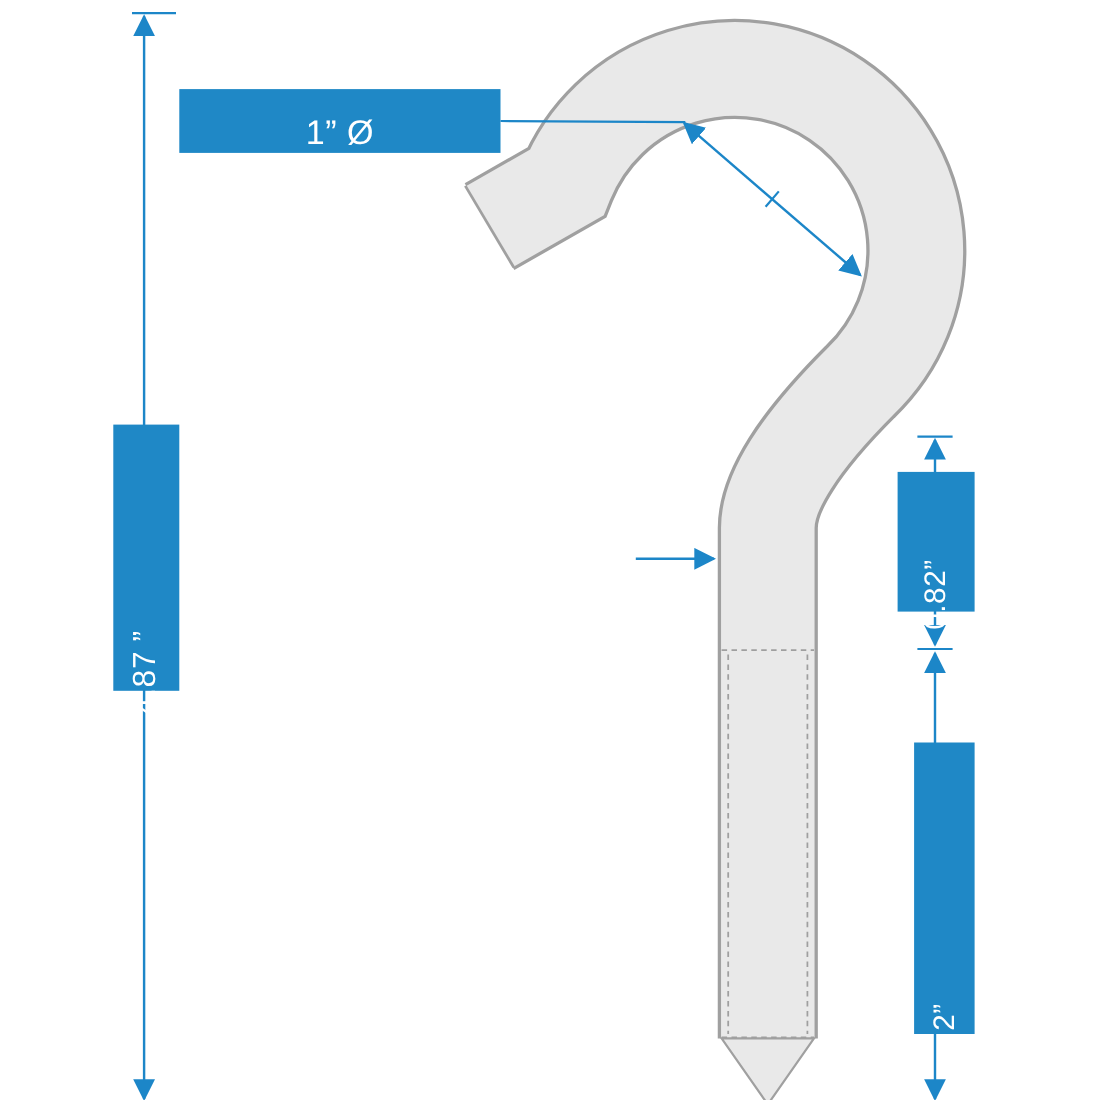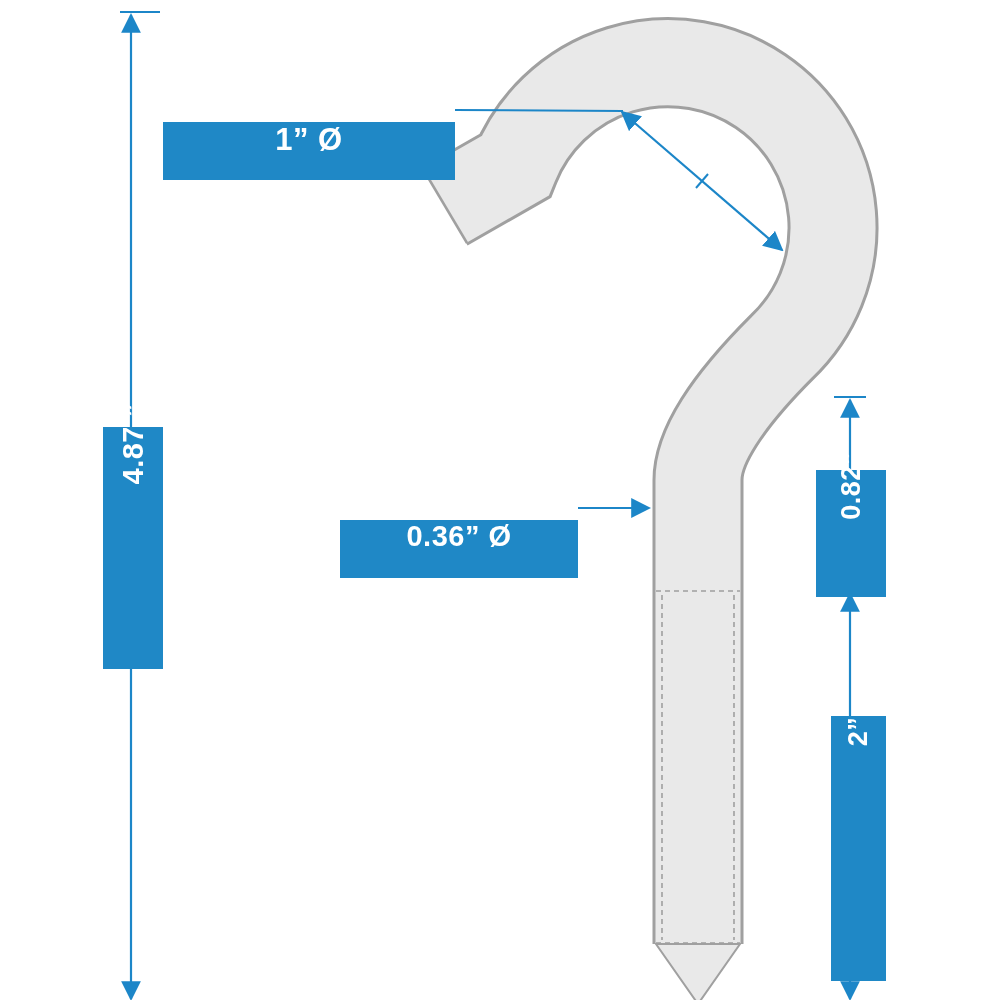--- a/index.html
+++ b/index.html
@@ -30,24 +30,23 @@
   
   .dim{stroke:var(--accent);stroke-width:2.2;fill:none;}
   .dim-thin{stroke:var(--accent);stroke-width:2;fill:none;}
   .arrow-head{fill:var(--accent);}
 
   
   .dim-label{
     position:absolute;
     background:var(--label-bg);
     color:var(--label-text);
-    display:flex;align-items:flex-start;justify-content:center;
-    font-weight:bold;
+    display:flex;align-items:flex-end;justify-content:center;
+    font-weight:normal;
     letter-spacing:.5px;
-    margin-top:41px;
   }
   .dim-label.v span{transform:rotate(-90deg);white-space:nowrap;}
   #label-opening   {left:163px;top:81px;width:292px;height:58px;font-size:31px;}
   #label-overall   {left:103px;top:386px;width:60px;height:242px;font-size:29px;}
   #label-shaftdia  {left:340px;top:479px;width:238px;height:58px;font-size:29px;}
   #label-neck      {left:816px;top:429px;width:70px;height:127px;font-size:27px;}
   #label-thread    {left:831px;top:675px;width:55px;height:265px;font-size:27px;}
 </style>
 </head>
 <body>
@@ -97,23 +96,20 @@
   </svg>
 
   <div class="dim-label" id="label-opening">
     <span>1” Ø</span>
   </div>
 
   <div class="dim-label v" id="label-overall">
     <span>4.87 ”</span>
   </div>
 
-  <div class="dim-label" id="label-shaftdia">
-    <span>0.36” Ø</span>
-  </div>
 
   <div class="dim-label v" id="label-neck">
     <span>0.82”</span>
   </div>
 
   <div class="dim-label v" id="label-thread">
     <span>2”</span>
   </div>
 
 </div>

